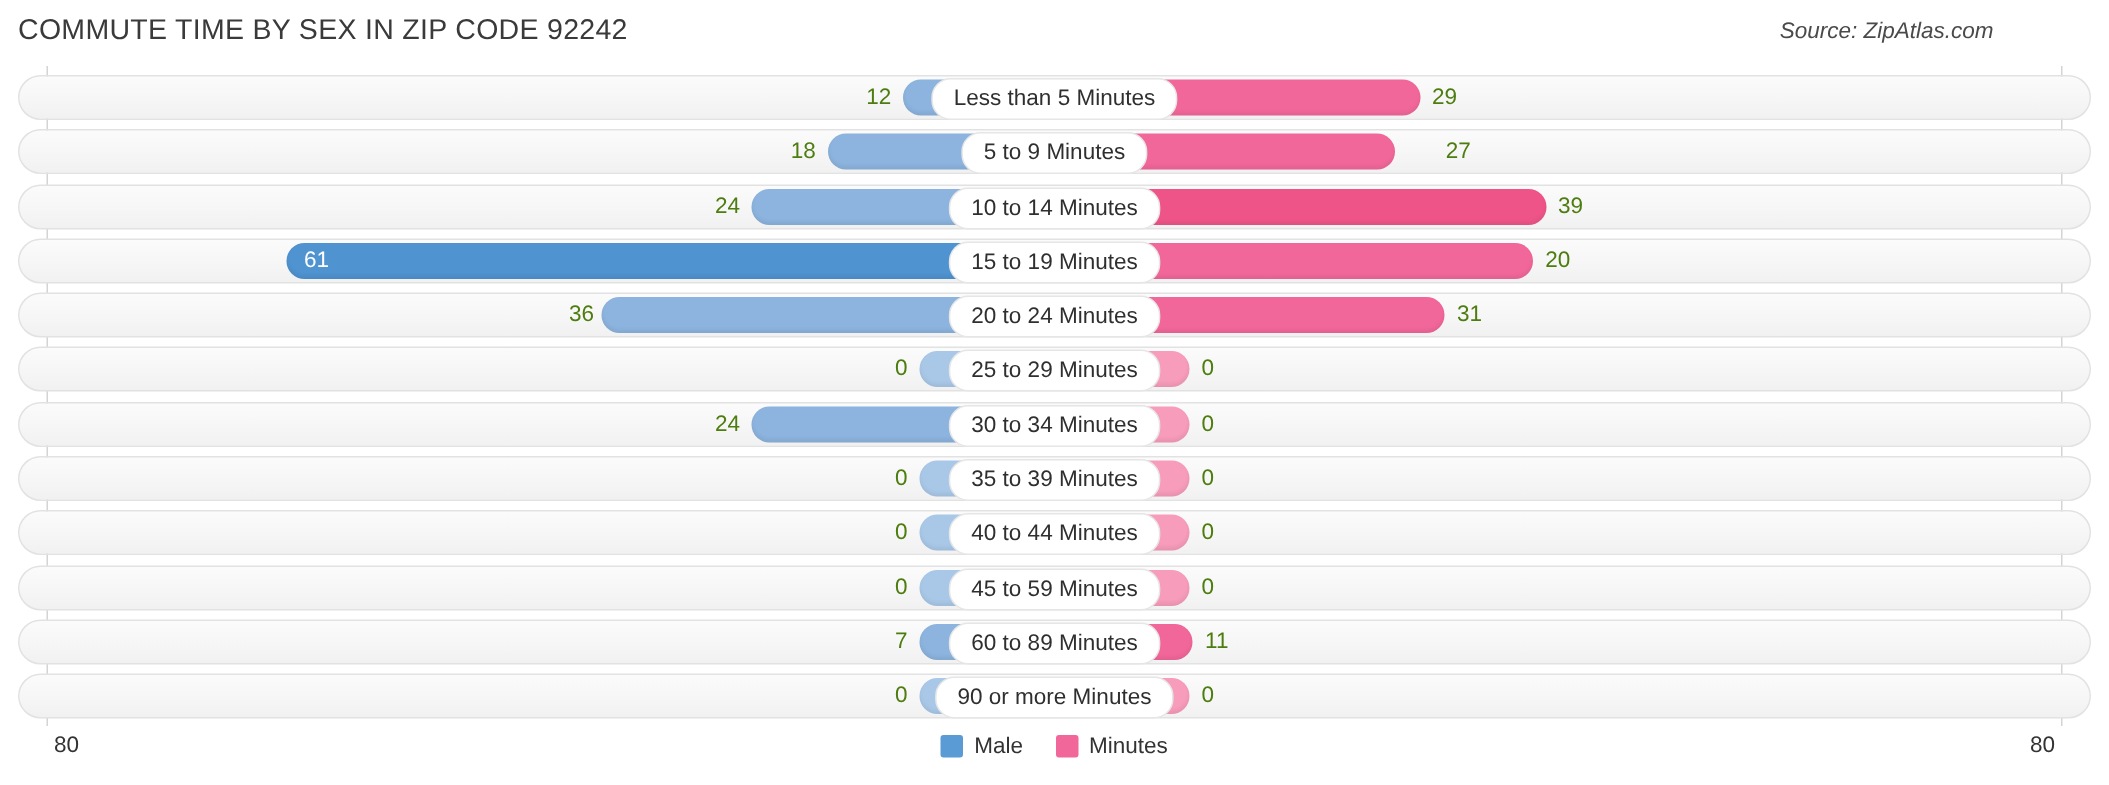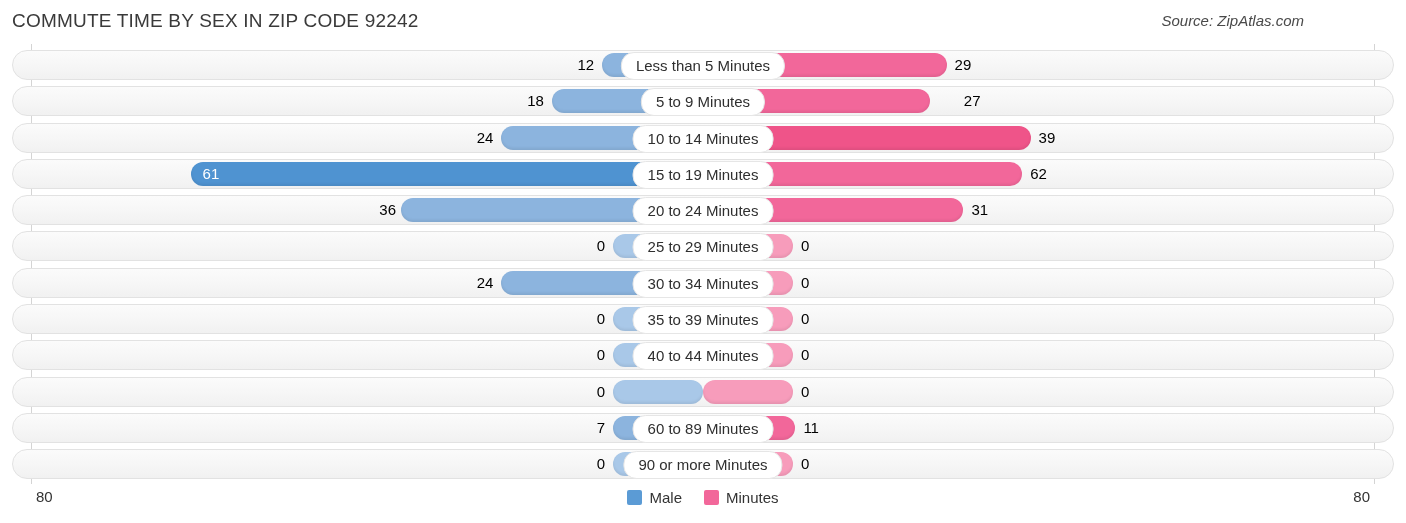--- a/index.html
+++ b/index.html
@@ -14,20 +14,21 @@
     overflow: hidden;
     position: relative;
   }
 
   
   .header {
     position: absolute;
     top: 0; left: 0;
     width: 1316px;
     height: 44px;
+    padding-left: 25px;
   }
   .chart-title {
     position: absolute;
     left: 12px;
     top: 10px;
     font-size: 19px;
     color: #3a3a3a;
     letter-spacing: 0.2px;
     white-space: nowrap;
   }
@@ -112,21 +113,21 @@
   }
   .bar.female.zero  { background: #f79cbb; }
   .bar.female.maxval{ background: #ef5489; }
 
   .val {
     position: absolute;
     top: 0;
     height: 30px;
     line-height: 30px;
     font-size: 15px;
-    color: #000000;
+    color: #4d7c0f;
     white-space: nowrap;
   }
   .val.male   { text-align: right; }
   .val.female { text-align: left; }
   .val.inside {
     color: #ffffff;
   }
 
   .cat-label {
     position: absolute;
@@ -237,21 +238,21 @@
         <div class="cat-label">10 to 14 Minutes</div>
       </div>
       <div class="row">
         <div class="track"></div>
         <div class="half left">
           <div class="bar male maxval" style="width: 512.4px;"></div>
           <div class="val male inside" style="left: 171.6px; width: 40px; text-align: left;">61</div>
         </div>
         <div class="half right">
           <div class="bar female" style="width: 319.2px;"></div>
-          <div class="val female" style="left: 327.2px; width: 40px;">62</div>
+          <div class="val female" style="left: 327.2px; width: 40px;">20</div>
         </div>
         <div class="cat-label">15 to 19 Minutes</div>
       </div>
       <div class="row">
         <div class="track"></div>
         <div class="half left">
           <div class="bar male" style="width: 302.4px;"></div>
           <div class="val male" style="right: 307px; width: 40px;">36</div>
         </div>
         <div class="half right">
@@ -311,20 +312,21 @@
       <div class="row">
         <div class="track"></div>
         <div class="half left">
           <div class="bar male zero" style="width: 90px;"></div>
           <div class="val male" style="right: 98px; width: 40px;">0</div>
         </div>
         <div class="half right">
           <div class="bar female zero" style="width: 90px;"></div>
           <div class="val female" style="left: 98px; width: 40px;">0</div>
         </div>
+        <div class="cat-label">45 to 59 Minutes</div>
       </div>
       <div class="row">
         <div class="track"></div>
         <div class="half left">
           <div class="bar male" style="width: 90px;"></div>
           <div class="val male" style="right: 98px; width: 40px;">7</div>
         </div>
         <div class="half right">
           <div class="bar female" style="width: 92.4px;"></div>
           <div class="val female" style="left: 100.4px; width: 40px;">11</div>

